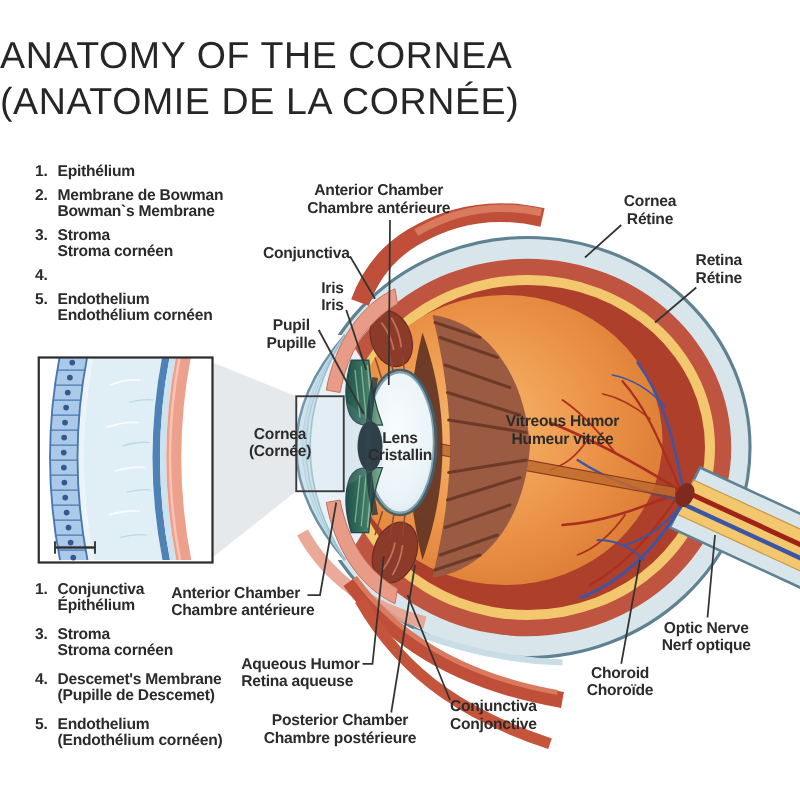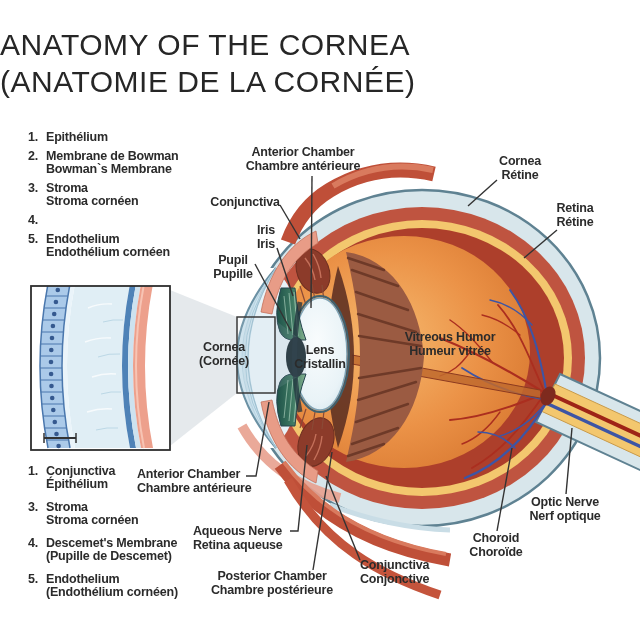--- a/index.html
+++ b/index.html
@@ -363,21 +363,21 @@
     </div>
 <div class="lbl" style="left:450px;top:331px">
       <span>Vitreous Humor</span>
       <span>Humeur vitrée</span>
     </div>
 <div class="lbl la" style="left:137px;top:468px">
       <span>Anterior Chamber</span>
       <span>Chambre antérieure</span>
     </div>
 <div class="lbl la" style="left:193px;top:525px">
-      <span>Aqueous Nerve</span>
+      <span>Aqueous Humor</span>
       <span>Retina aqueuse</span>
     </div>
 <div class="lbl" style="left:272px;top:570px">
       <span>Posterior Chamber</span>
       <span>Chambre postérieure</span>
     </div>
 <div class="lbl la" style="left:360px;top:559px">
       <span>Conjunctiva</span>
       <span>Conjonctive</span>
     </div>

